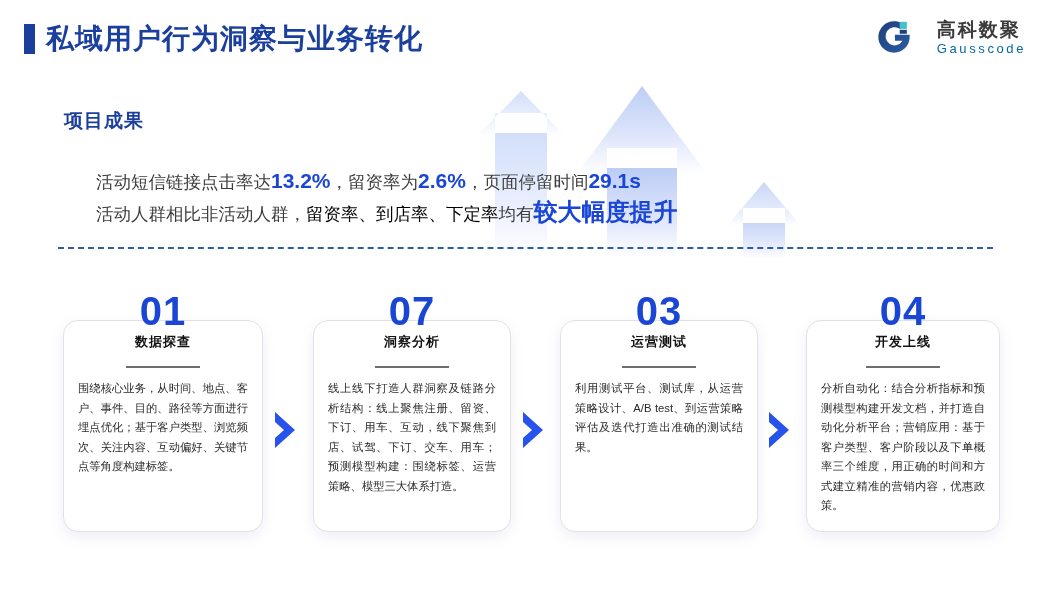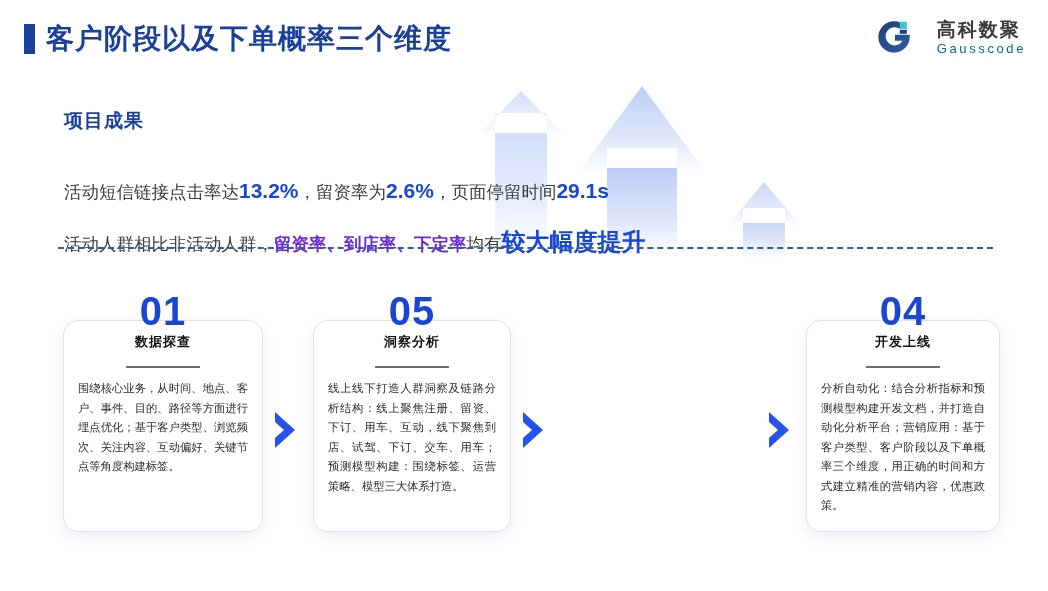--- a/index.html
+++ b/index.html
@@ -75,29 +75,30 @@
   #results-heading {
     font-size: 19px;
     font-weight: bold;
     color: #1b3f9c;
     letter-spacing: 1px;
     margin-bottom: 32px;
   }
   .result-line {
     font-size: 17.5px;
     color: #3d3d3d;
-    line-height: 50px;
+    line-height: 30px;
     white-space: nowrap;
+    margin-left: 32px;
   }
   .num-hl {
     color: #1a46d6;
     font-weight: bold;
     font-size: 21px;
   }
-  .bold-dark { font-weight: bold; color: #6d28d9; }
+  .bold-dark { font-weight: normal; color: #000000; }
   .bold-blue {
     font-weight: bold;
     color: #1a46d6;
     font-size: 24px;
   }
 
   
   #divider {
     position: absolute;
     left: 58px; top: 247px;
@@ -200,21 +201,21 @@
 
     <path d="M152 70 L222 70 L222 96 L252 96 L187 8 L122 96 L152 96 Z" fill="url(#agrad)"></path>
     <path d="M152 90 L222 90 L222 180 L152 180 Z" fill="url(#agrad)"></path>
 
     <path d="M288 130 L330 130 L330 148 L346 148 L309 104 L272 148 L288 148 Z" fill="url(#agrad2)"></path>
     <path d="M288 145 L330 145 L330 180 L288 180 Z" fill="url(#agrad2)"></path>
   </svg>
 
   <div id="header">
     <div id="title-accent"></div>
-    <div id="page-title">客户阶段以及下单概率三个维度</div>
+    <div id="page-title">私域用户行为洞察与业务转化</div>
 
     <div id="logo">
       <svg id="logo-mark" viewBox="0 0 40 40">
         <defs>
           <linearGradient id="glg" x1="0" y1="0" x2="1" y2="1">
             <stop offset="0%" stop-color="#203f79"></stop>
             <stop offset="100%" stop-color="#2a5ea3"></stop>
           </linearGradient>
         </defs>
         <path d="M20 3.5 A16.5 16.5 0 1 0 36.5 20 L36.5 17.5 L21 17.5 L21 24 L29 24
@@ -252,32 +253,40 @@
         <div class="card-rule"></div>
         <div class="card-body">围绕核心业务，从时间、地点、客户、事件、目的、路径等方面进行埋点优化；基于客户类型、浏览频次、关注内容、互动偏好、关键节点等角度构建标签。</div>
       </div>
     </div>
 
     <svg class="chevron" style="left:272px;" viewBox="0 0 26 40">
       <path d="M3 2 L23 20 L3 38 L3 28 L12 20 L3 12 Z" fill="#2653ec"></path>
     </svg>
 
     <div class="card-wrap" style="left:313px; width:198px;">
-      <div class="card-num">05</div>
+      <div class="card-num">07</div>
       <div class="card-box">
         <div class="card-title">洞察分析</div>
         <div class="card-rule"></div>
         <div class="card-body">线上线下打造人群洞察及链路分析结构：线上聚焦注册、留资、下订、用车、互动，线下聚焦到店、试驾、下订、交车、用车；预测模型构建：围绕标签、运营策略、模型三大体系打造。</div>
       </div>
     </div>
 
     <svg class="chevron" style="left:520px;" viewBox="0 0 26 40">
       <path d="M3 2 L23 20 L3 38 L3 28 L12 20 L3 12 Z" fill="#2653ec"></path>
     </svg>
 
+    <div class="card-wrap" style="left:560px; width:198px;">
+      <div class="card-num">03</div>
+      <div class="card-box">
+        <div class="card-title">运营测试</div>
+        <div class="card-rule"></div>
+        <div class="card-body">利用测试平台、测试库，从运营策略设计、A/B test、到运营策略评估及迭代打造出准确的测试结果。</div>
+      </div>
+    </div>
 
     <svg class="chevron" style="left:766px;" viewBox="0 0 26 40">
       <path d="M3 2 L23 20 L3 38 L3 28 L12 20 L3 12 Z" fill="#2653ec"></path>
     </svg>
 
     <div class="card-wrap" style="left:806px; width:194px;padding-left:36px;">
       <div class="card-num">04</div>
       <div class="card-box">
         <div class="card-title">开发上线</div>
         <div class="card-rule"></div>

